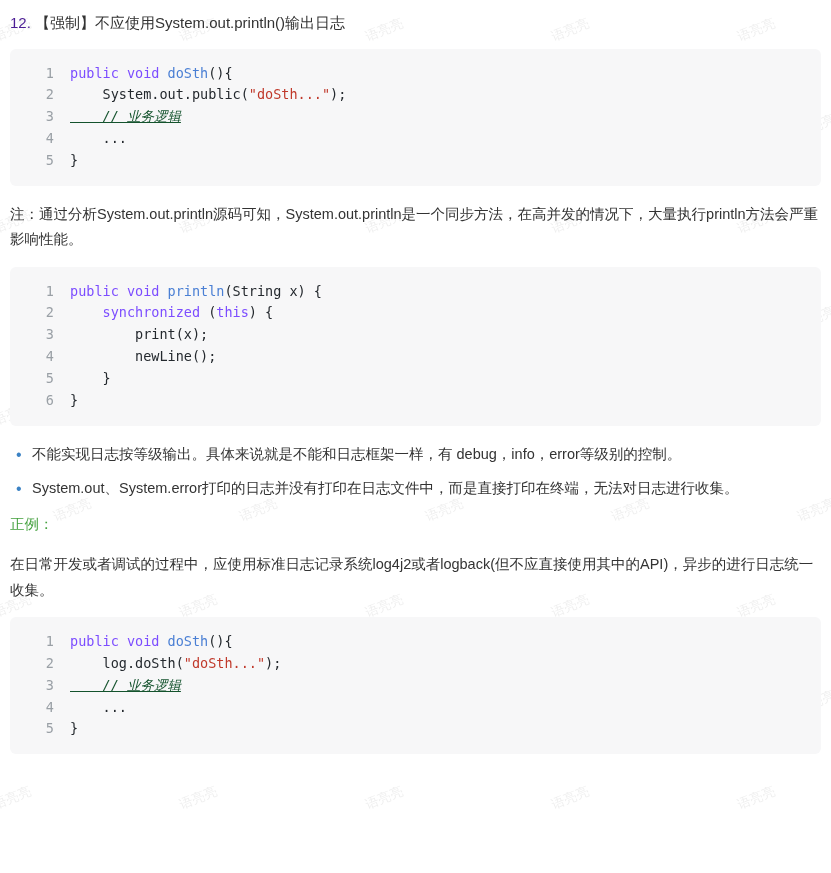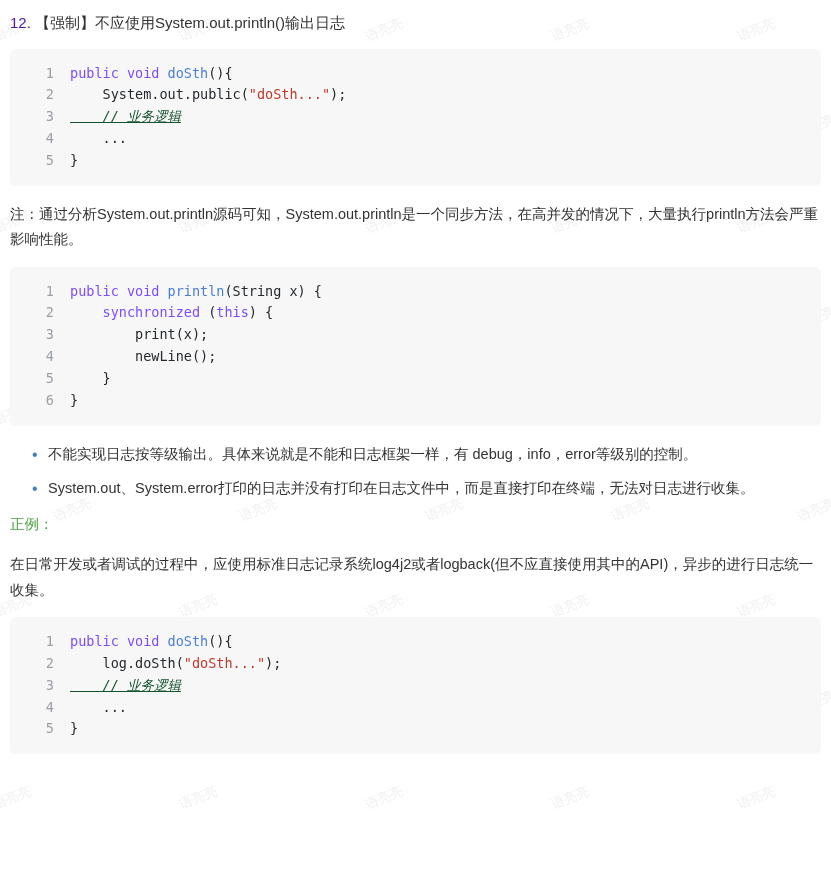--- a/index.html
+++ b/index.html
@@ -79,21 +79,21 @@
   .str { color: #c0392b; }
   .cmt { color: #14532d; font-style: italic; text-decoration: underline; }
   .plain { color: #24292e; }
   ul.bullets {
     margin: 12px 0 12px 0;
     padding-left: 22px;
     list-style: none;
   }
   ul.bullets li {
     position: relative;
-    margin: 10px 16px;
+    margin: 10px 0;
     font-size: 14.5px;
     line-height: 1.7;
     color: #333;
   }
   ul.bullets li::before {
     content: "•";
     color: #3b82c4;
     position: absolute;
     left: -16px;
     top: -1px;

